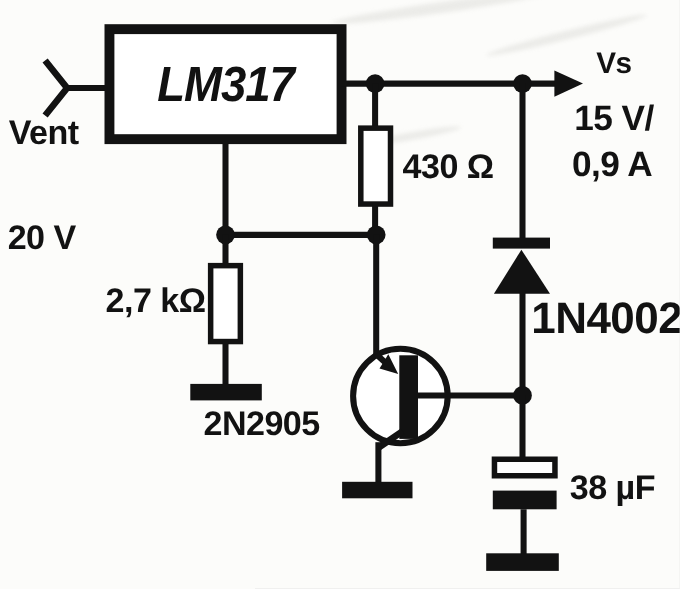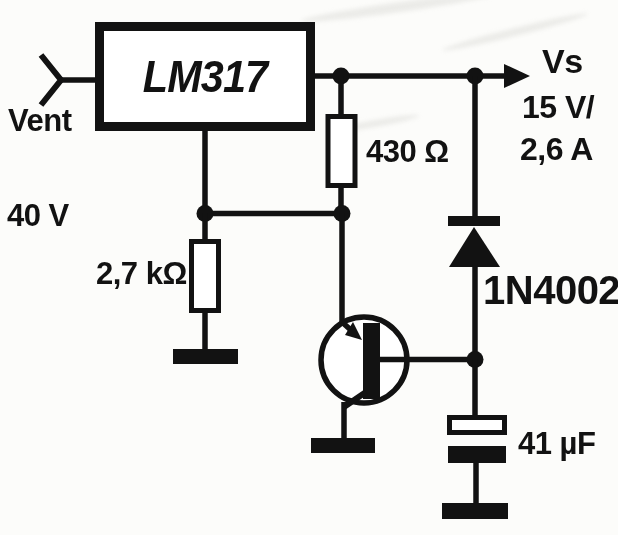--- a/index.html
+++ b/index.html
@@ -116,23 +116,24 @@
       <rect class="outline" x="449.5" y="417.5" width="55" height="15" stroke-width="5"></rect>
       <rect class="solid" x="448" y="446" width="58" height="17"></rect>
       <line class="wire" x1="476" y1="463" x2="476" y2="504"></line>
       <rect class="solid" x="442" y="503" width="66" height="16"></rect>
     </g>
   </svg>
 
   <div class="ic-label">LM317</div>
 
   <div class="label" style="left:8px;top:105px;">Vent</div>
-  <div class="label" style="left:7px;top:200px;">40 V</div>
+  <div class="label" style="left:7px;top:200px;">20 V</div>
 
-  <div class="label" style="left:542px;top:44px;font-size:34px;">Vs</div>
+  <div class="label" style="left:542px;top:44px;font-size:27px;">Vs</div>
   <div class="label" style="left:522px;top:91px;font-size:32px;">15 V/</div>
-  <div class="label" style="left:520px;top:133px;font-size:32px;">2,6 A</div>
+  <div class="label" style="left:520px;top:133px;font-size:32px;">0,9 A</div>
 
   <div class="label" style="left:366px;top:136px;">430 Ω</div>
   <div class="label" style="left:96px;top:258px;">2,7 kΩ</div>
+  <div class="label" style="left:185px;top:369px;">2N2905</div>
   <div class="label" style="left:483px;top:270px;font-size:40px;text-align:right;">1N4002</div>
-  <div class="label" style="left:518px;top:428px;">41 µF</div>
+  <div class="label" style="left:518px;top:428px;">38 µF</div>
 </div>
 
 </body></html>

